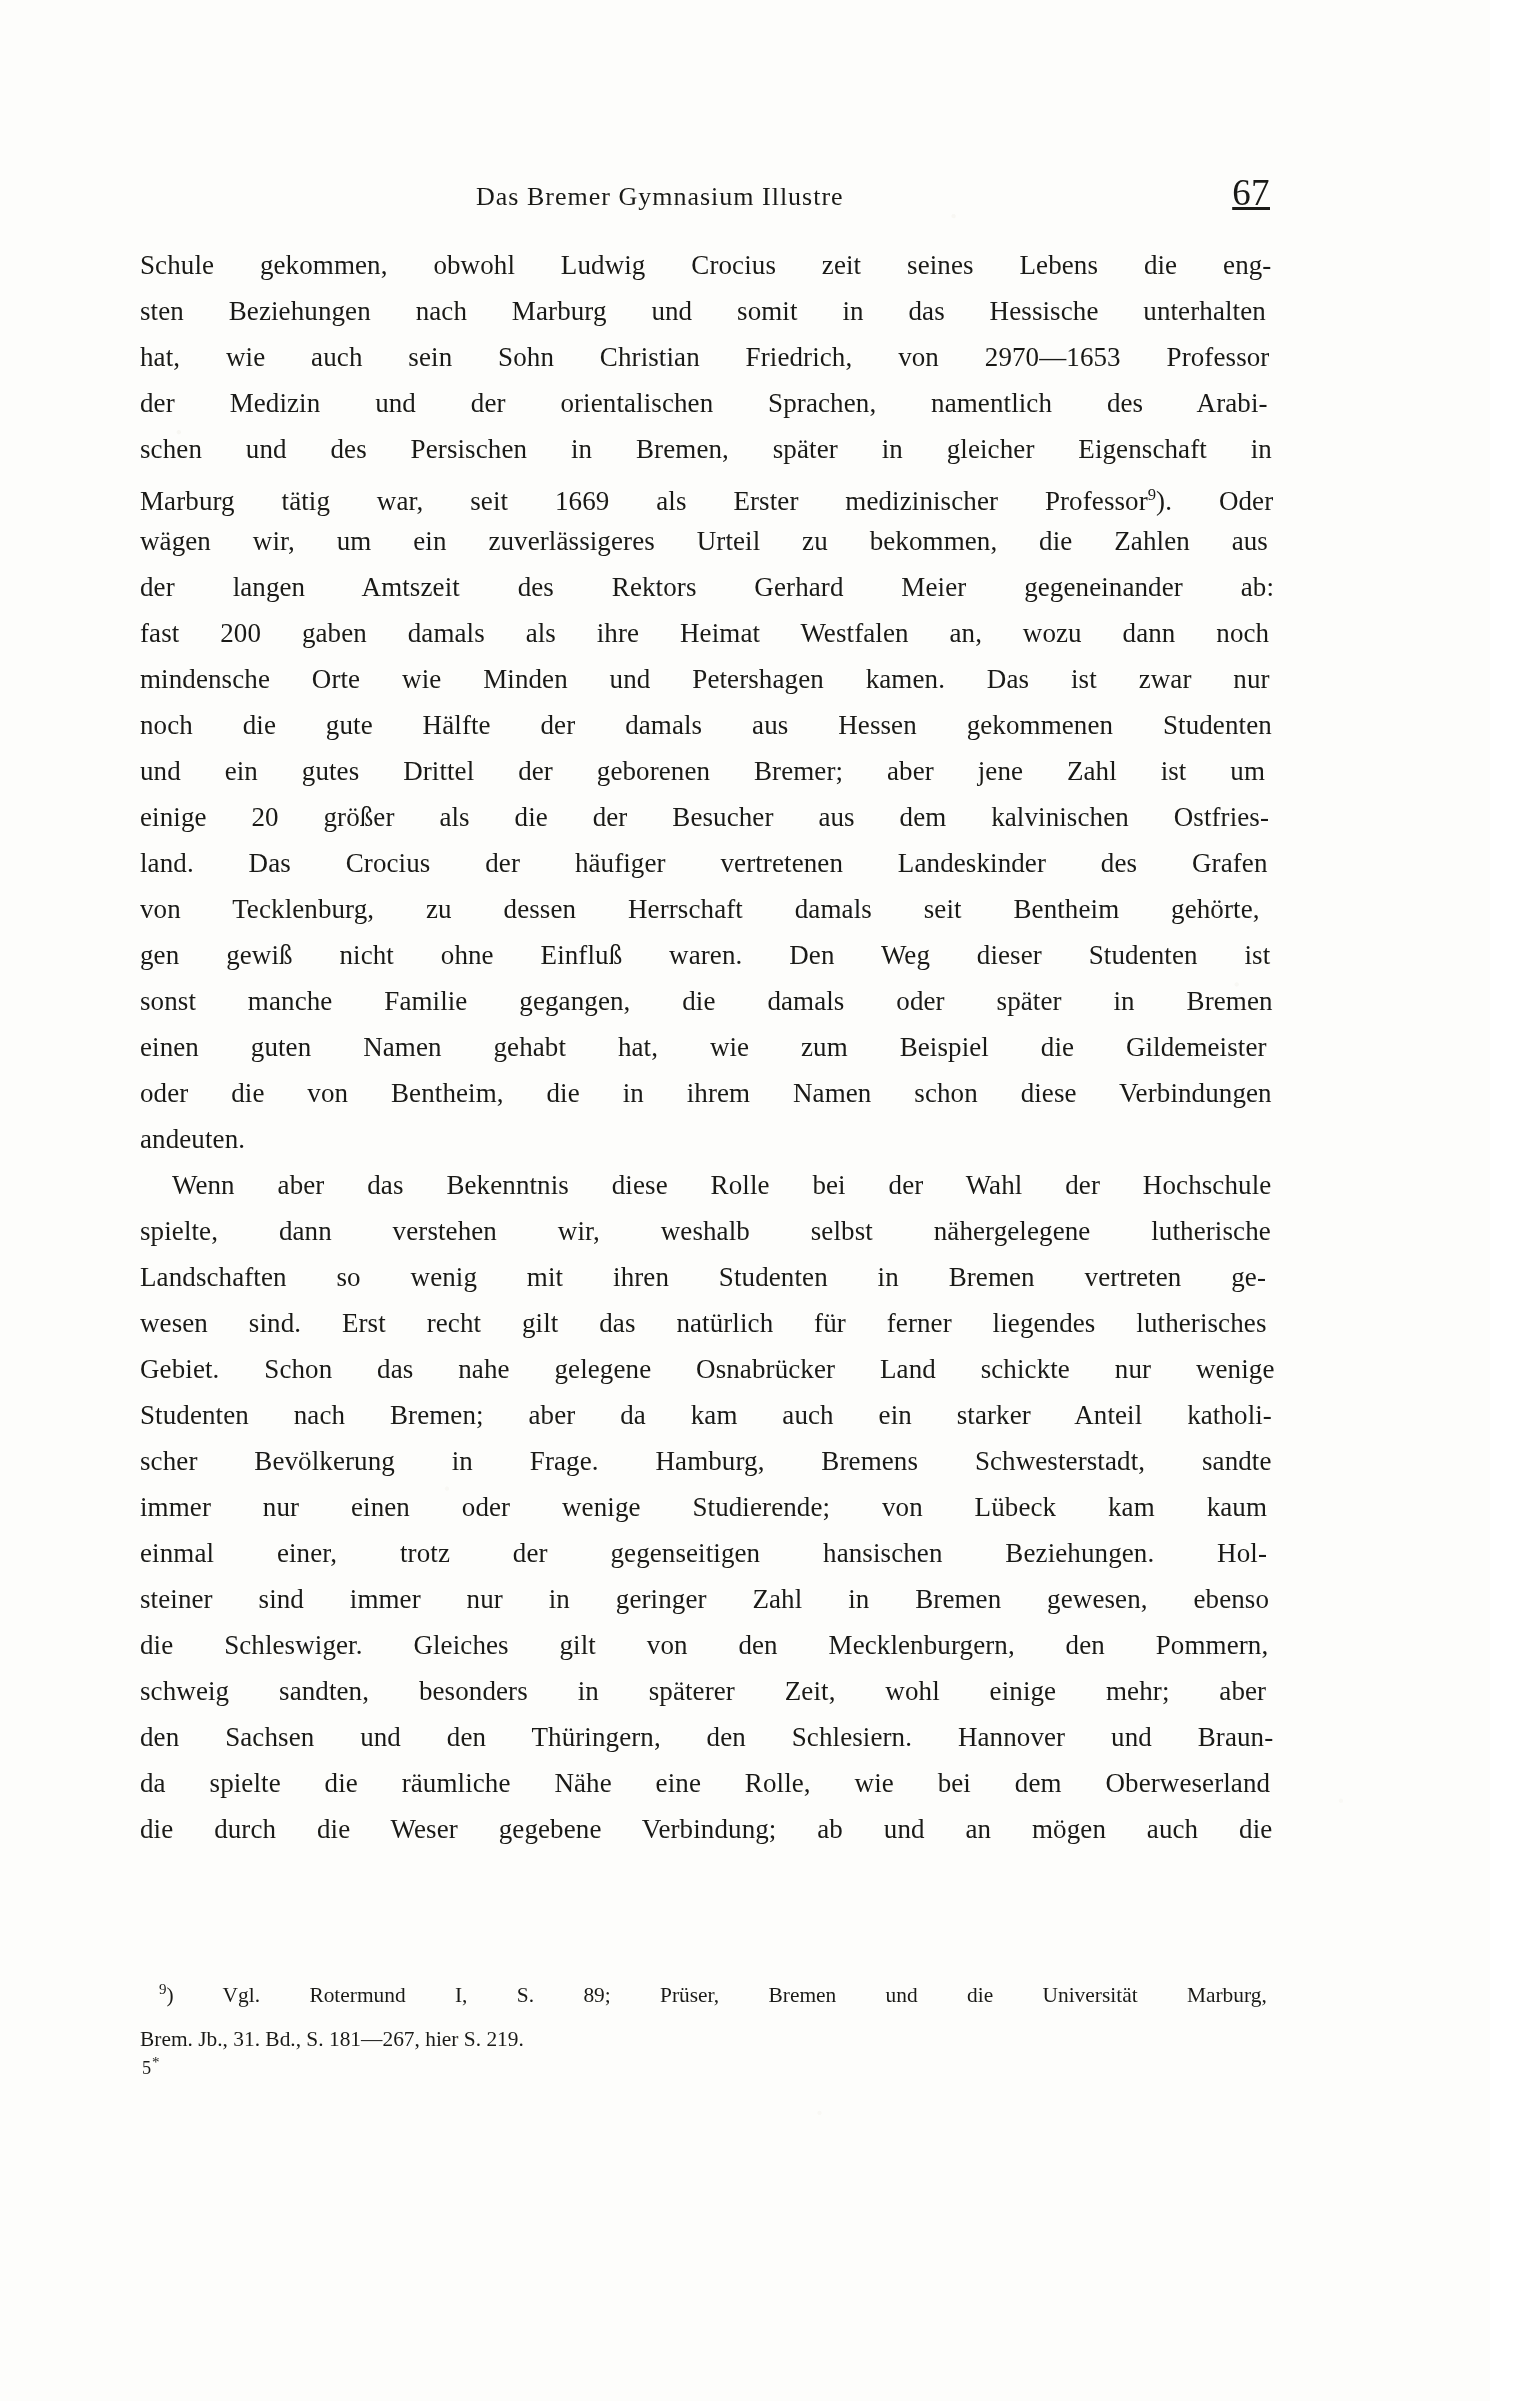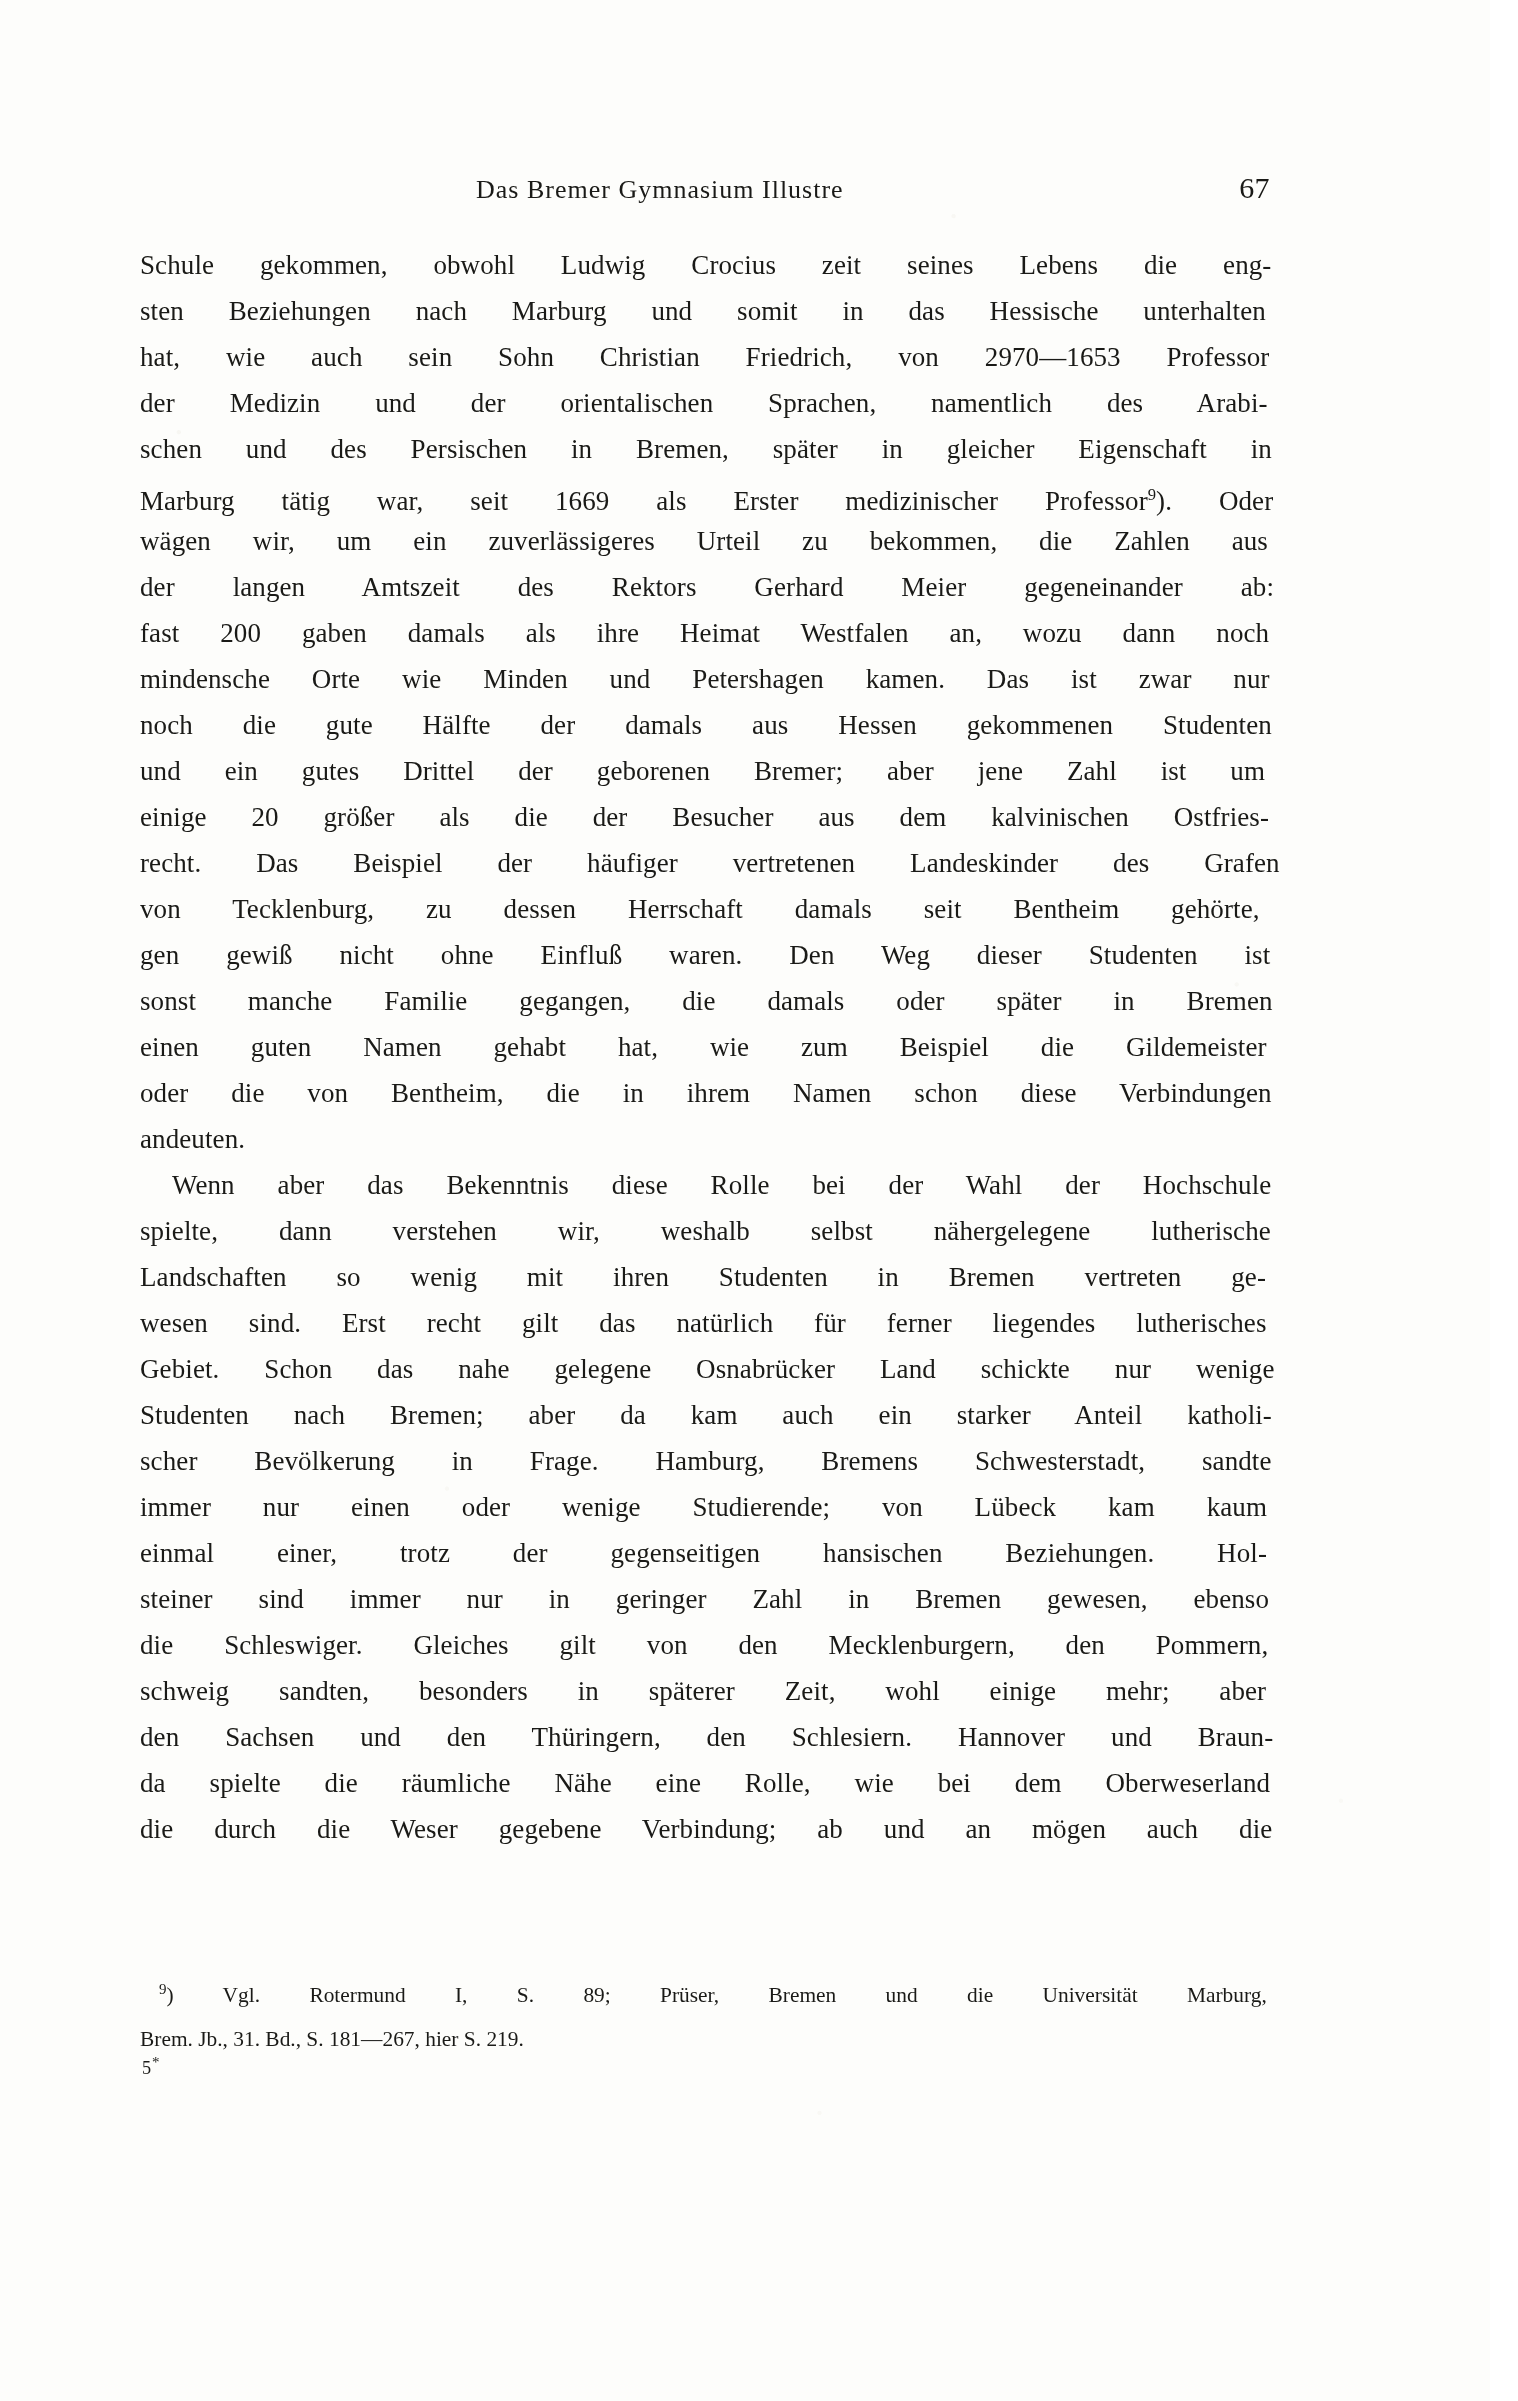--- a/index.html
+++ b/index.html
@@ -45,22 +45,23 @@
     align-items: baseline;
     justify-content: space-between;
   }
   .rh-title {
     font-size: 26px;
     letter-spacing: 1px;
     white-space: nowrap;
     margin-left: 336px;
   }
   .rh-folio {
-    font-size: 30px;
+    font-size: 37px;
     letter-spacing: 0.4px;
+    text-decoration: underline;
   }
 
   
   .body {
     position: absolute;
     left: 140px;
     top: 242px;
     width: 1130px;
   }
 
@@ -129,21 +130,21 @@
 
     <div class="line"><span style="word-spacing: 40px;"><span>Marburg tätig war, seit 1669 als Erster medizinischer Professor</span><span class="sup">9</span><span>). Oder</span></span></div>
 
     <div class="line"><span style="word-spacing: 35px;">wägen wir, um ein zuverlässigeres Urteil zu bekommen, die Zahlen aus</span></div>
     <div class="line"><span style="word-spacing: 51px;">der langen Amtszeit des Rektors Gerhard Meier gegeneinander ab:</span></div>
     <div class="line"><span style="word-spacing: 34px;">fast 200 gaben damals als ihre Heimat Westfalen an, wozu dann noch</span></div>
     <div class="line"><span style="word-spacing: 35px;">mindensche Orte wie Minden und Petershagen kamen. Das ist zwar nur</span></div>
     <div class="line"><span style="word-spacing: 43px;">noch die gute Hälfte der damals aus Hessen gekommenen Studenten</span></div>
     <div class="line"><span style="word-spacing: 37px;">und ein gutes Drittel der geborenen Bremer; aber jene Zahl ist um</span></div>
     <div class="line"><span style="word-spacing: 38px;">einige 20 größer als die der Besucher aus dem kalvinischen Ostfries-</span></div>
-    <div class="line"><span style="word-spacing: 48px;">recht. Das Beispiel der häufiger vertretenen Landeskinder des Grafen</span></div>
+    <div class="line"><span style="word-spacing: 48px;">land. Das Crocius der häufiger vertretenen Landeskinder des Grafen</span></div>
     <div class="line"><span style="word-spacing: 45px;">von Tecklenburg, zu dessen Herrschaft damals seit Bentheim gehörte,</span></div>
     <div class="line"><span style="word-spacing: 40px;">gen gewiß nicht ohne Einfluß waren. Den Weg dieser Studenten ist</span></div>
     <div class="line"><span style="word-spacing: 45px;">sonst manche Familie gegangen, die damals oder später in Bremen</span></div>
     <div class="line"><span style="word-spacing: 45px;">einen guten Namen gehabt hat, wie zum Beispiel die Gildemeister</span></div>
     <div class="line"><span style="word-spacing: 36px;">oder die von Bentheim, die in ihrem Namen schon diese Verbindungen</span></div>
     <div class="line last"><span>andeuten.</span></div>
 
     <div class="line indent"><span style="word-spacing: 36px;">Wenn aber das Bekenntnis diese Rolle bei der Wahl der Hochschule</span></div>
     <div class="line"><span style="word-spacing: 54px;">spielte, dann verstehen wir, weshalb selbst nähergelegene lutherische</span></div>
     <div class="line"><span style="word-spacing: 43px;">Landschaften so wenig mit ihren Studenten in Bremen vertreten ge-</span></div>

